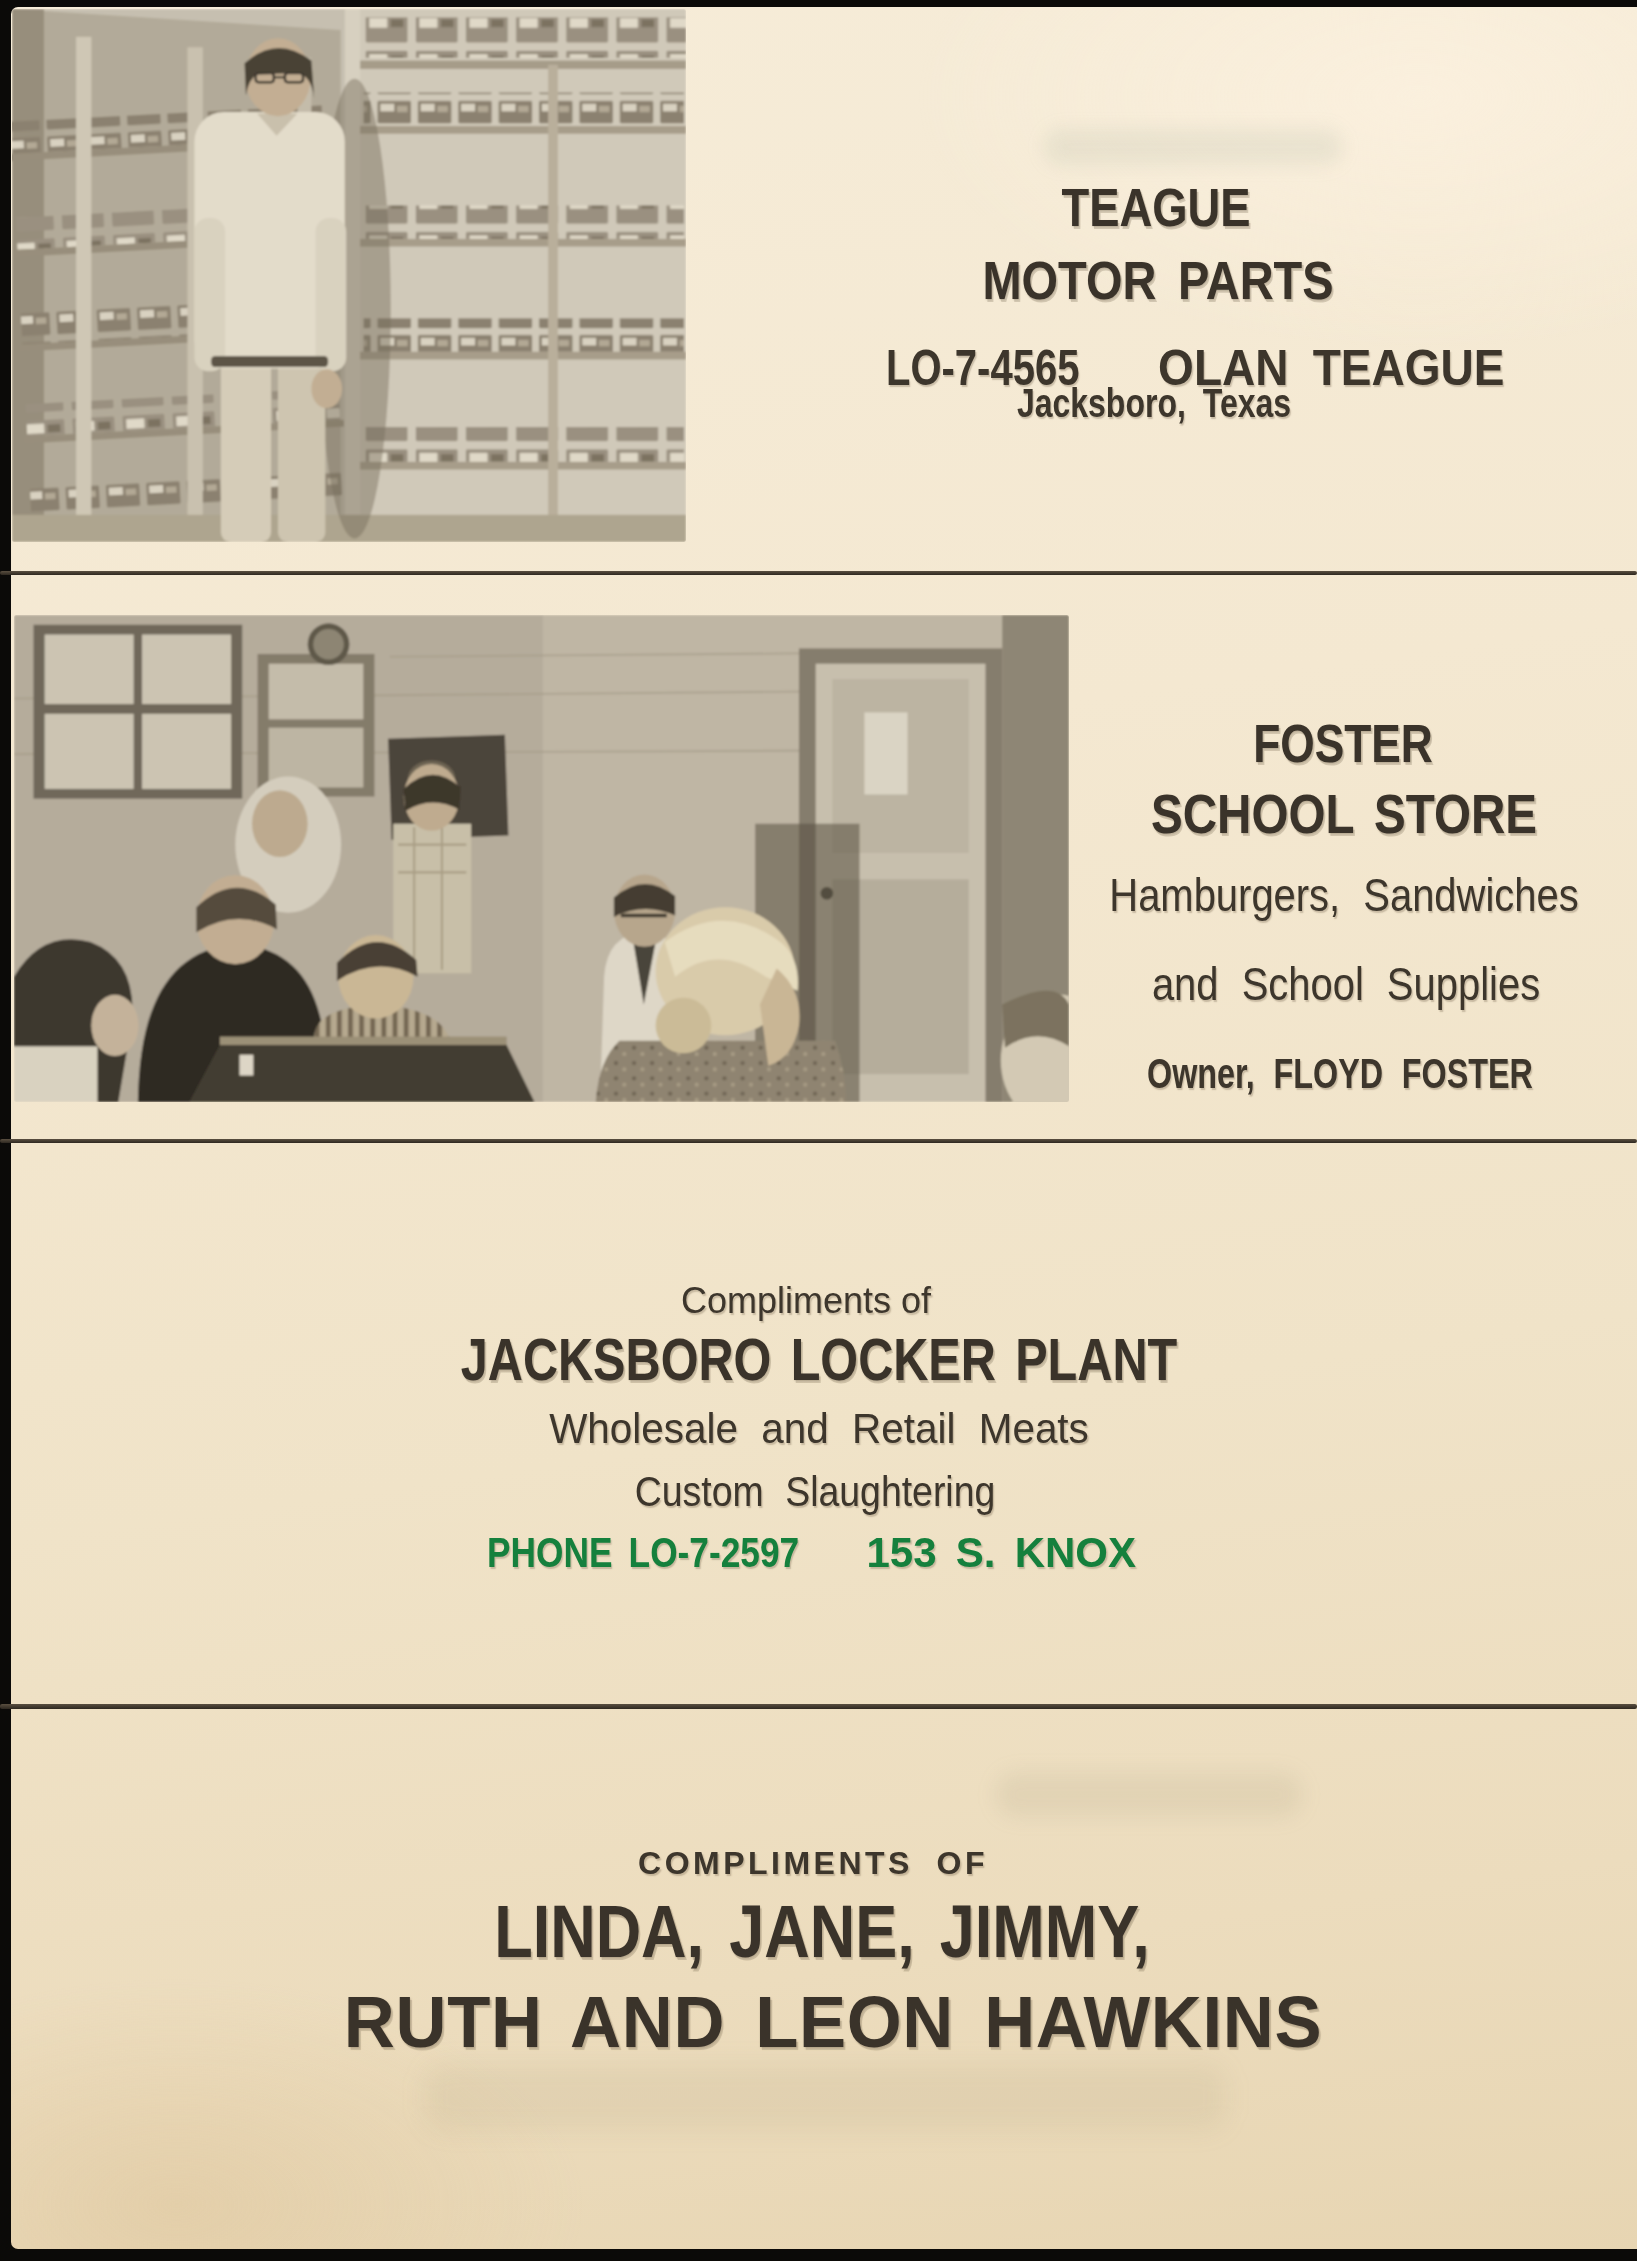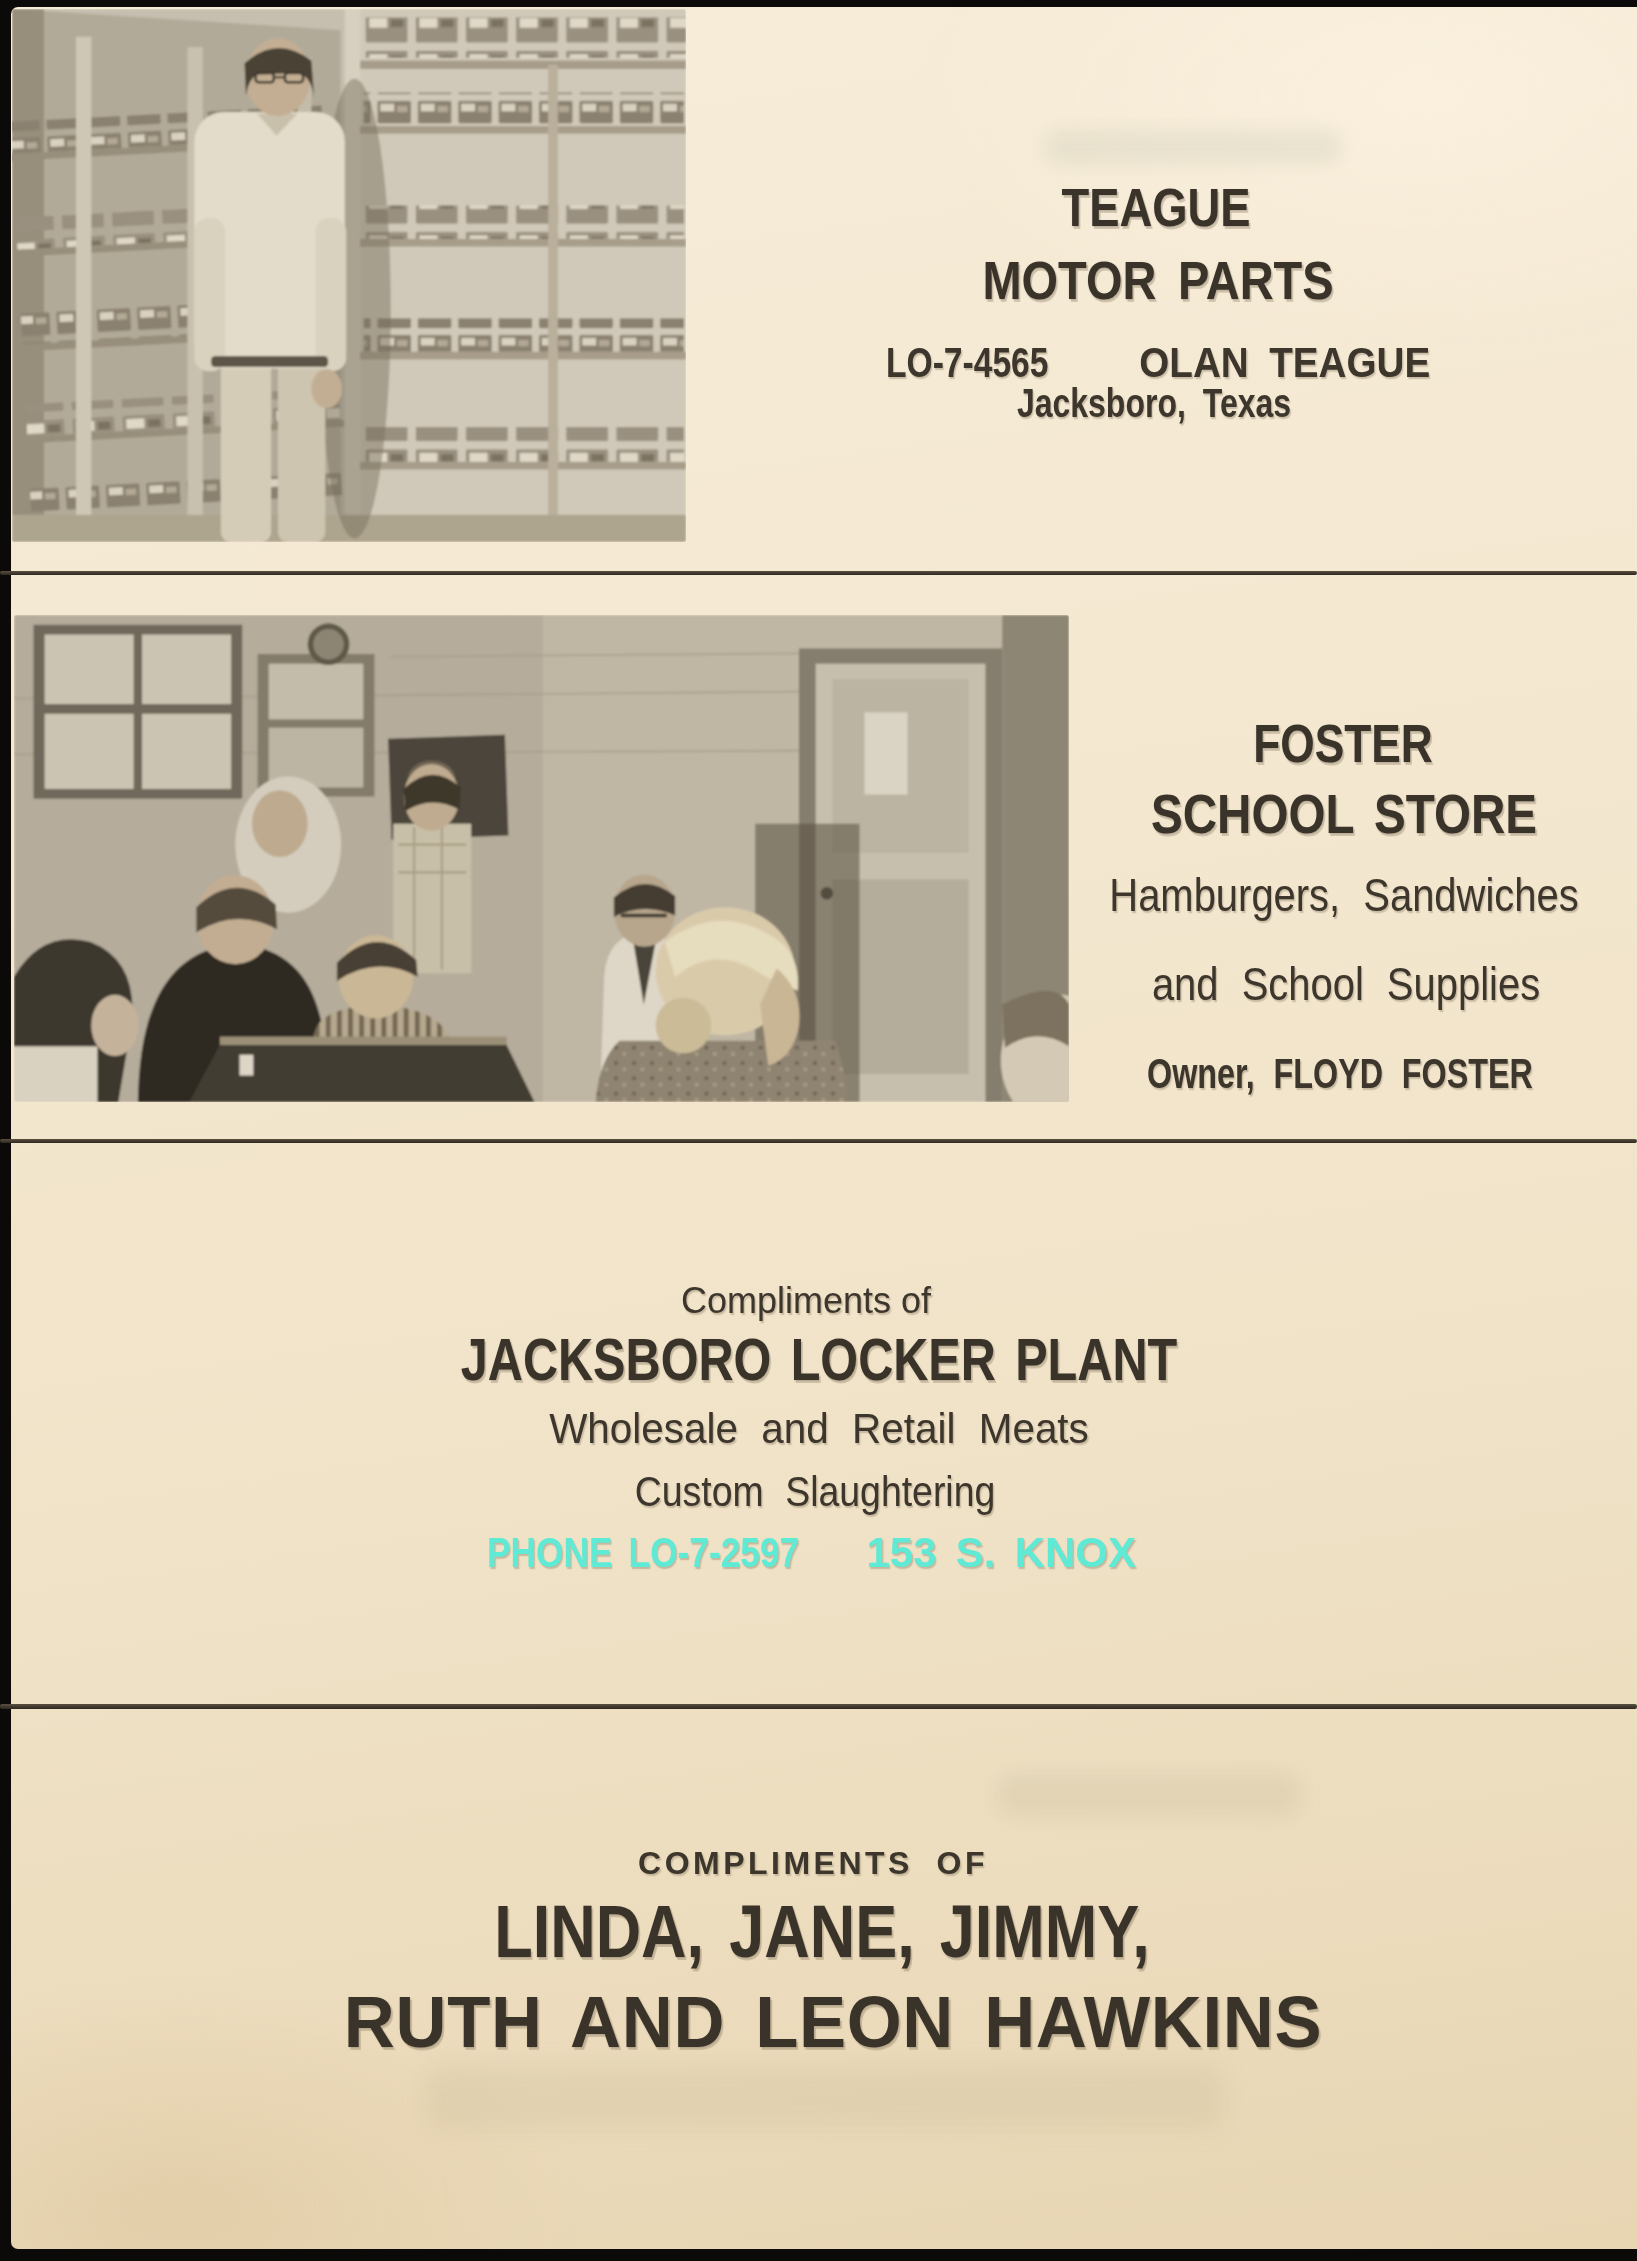--- a/index.html
+++ b/index.html
@@ -37,39 +37,39 @@
     position:absolute;white-space:nowrap;line-height:1;color:#3d362c;
     text-shadow:1.4px 2.1px 1.4px rgba(88,72,50,.28);
   }
   .ctr{transform-origin:center;}
   .big{color:#3a332a;text-shadow:2.1px 2.8px 0.7px rgba(95,80,58,.22), 0.7px 1.4px 2.1px rgba(88,72,50,.25);}
 
   
   #teague-l1{left:1156px;top:180px;font-size:54px;font-weight:bold;transform:translateX(-50%) scaleX(.84);}
   #teague-l2{left:1158px;top:253px;font-size:54px;font-weight:bold;word-spacing:.18em;transform:translateX(-50%) scaleX(.87);}
   #teague-row{position:absolute;left:886px;top:339px;width:544px;display:flex;justify-content:space-between;
-    font-size:42px;font-weight:600;color:#3d362c;text-shadow:1.4px 2.1px 1.4px rgba(88,72,50,.28);gap:23px;}
+    font-size:50px;font-weight:600;color:#3d362c;text-shadow:1.4px 2.1px 1.4px rgba(88,72,50,.28);}
   #teague-row .a{display:inline-block;transform:scaleX(.80);transform-origin:left center;white-space:nowrap;}
   #teague-row .b{display:inline-block;transform:scaleX(.92);transform-origin:right center;word-spacing:.25em;white-space:nowrap;}
   #teague-city{left:1154px;top:383px;font-size:40px;font-weight:600;word-spacing:.25em;transform:translateX(-50%) scaleX(.80);}
 
   
   #foster-l1{left:1343px;top:716px;font-size:54px;font-weight:bold;transform:translateX(-50%) scaleX(.82);}
   #foster-l2{left:1344px;top:786px;font-size:56px;font-weight:bold;word-spacing:.15em;transform:translateX(-50%) scaleX(.85);}
   #foster-o1{left:1344px;top:871px;font-size:47px;font-weight:500;word-spacing:.3em;transform:translateX(-50%) scaleX(.85);}
   #foster-o2{left:1346px;top:960px;font-size:47px;font-weight:500;word-spacing:.3em;transform:translateX(-50%) scaleX(.85);}
   #foster-own{left:1340px;top:1053px;font-size:42px;font-weight:600;word-spacing:.3em;transform:translateX(-50%) scaleX(.77);}
 
   
   #locker-c{left:806px;top:1283px;font-size:36px;font-weight:500;transform:translateX(-50%);}
   #locker-n{left:819px;top:1330px;font-size:60px;font-weight:bold;word-spacing:.12em;transform:translateX(-50%) scaleX(.81);}
   #locker-s1{left:819px;top:1407px;font-size:43px;font-weight:500;word-spacing:.3em;transform:translateX(-50%) scaleX(.94);}
   #locker-s2{left:815px;top:1470px;font-size:43px;font-weight:500;word-spacing:.3em;transform:translateX(-50%) scaleX(.87);}
   #locker-row{position:absolute;left:487px;top:1529px;width:649px;display:flex;justify-content:space-between;
-    font-size:42px;font-weight:600;color:#5eead4;text-shadow:1.4px 2.1px 1.4px rgba(88,72,50,.28);}
+    font-size:42px;font-weight:600;color:#15803d;text-shadow:1.4px 2.1px 1.4px rgba(88,72,50,.28);}
   #locker-row .a{display:inline-block;transform:scaleX(.84);transform-origin:left center;word-spacing:.18em;white-space:nowrap;}
   #locker-row .b{display:inline-block;transform:scaleX(1);transform-origin:right center;word-spacing:.18em;white-space:nowrap;}
 
   
   #hawkins-c{left:813px;top:1847px;font-size:32px;font-weight:600;letter-spacing:3.5px;word-spacing:.35em;transform:translateX(-50%);}
   #hawkins-l1{left:822px;top:1894px;font-size:75px;font-weight:bold;word-spacing:.12em;transform:translateX(-50%) scaleX(.84);}
   #hawkins-l2{left:833px;top:1986px;font-size:72px;font-weight:bold;letter-spacing:0.7px;word-spacing:.14em;transform:translateX(-50%) scaleX(.98);}
 </style>
 </head>
 <body>

